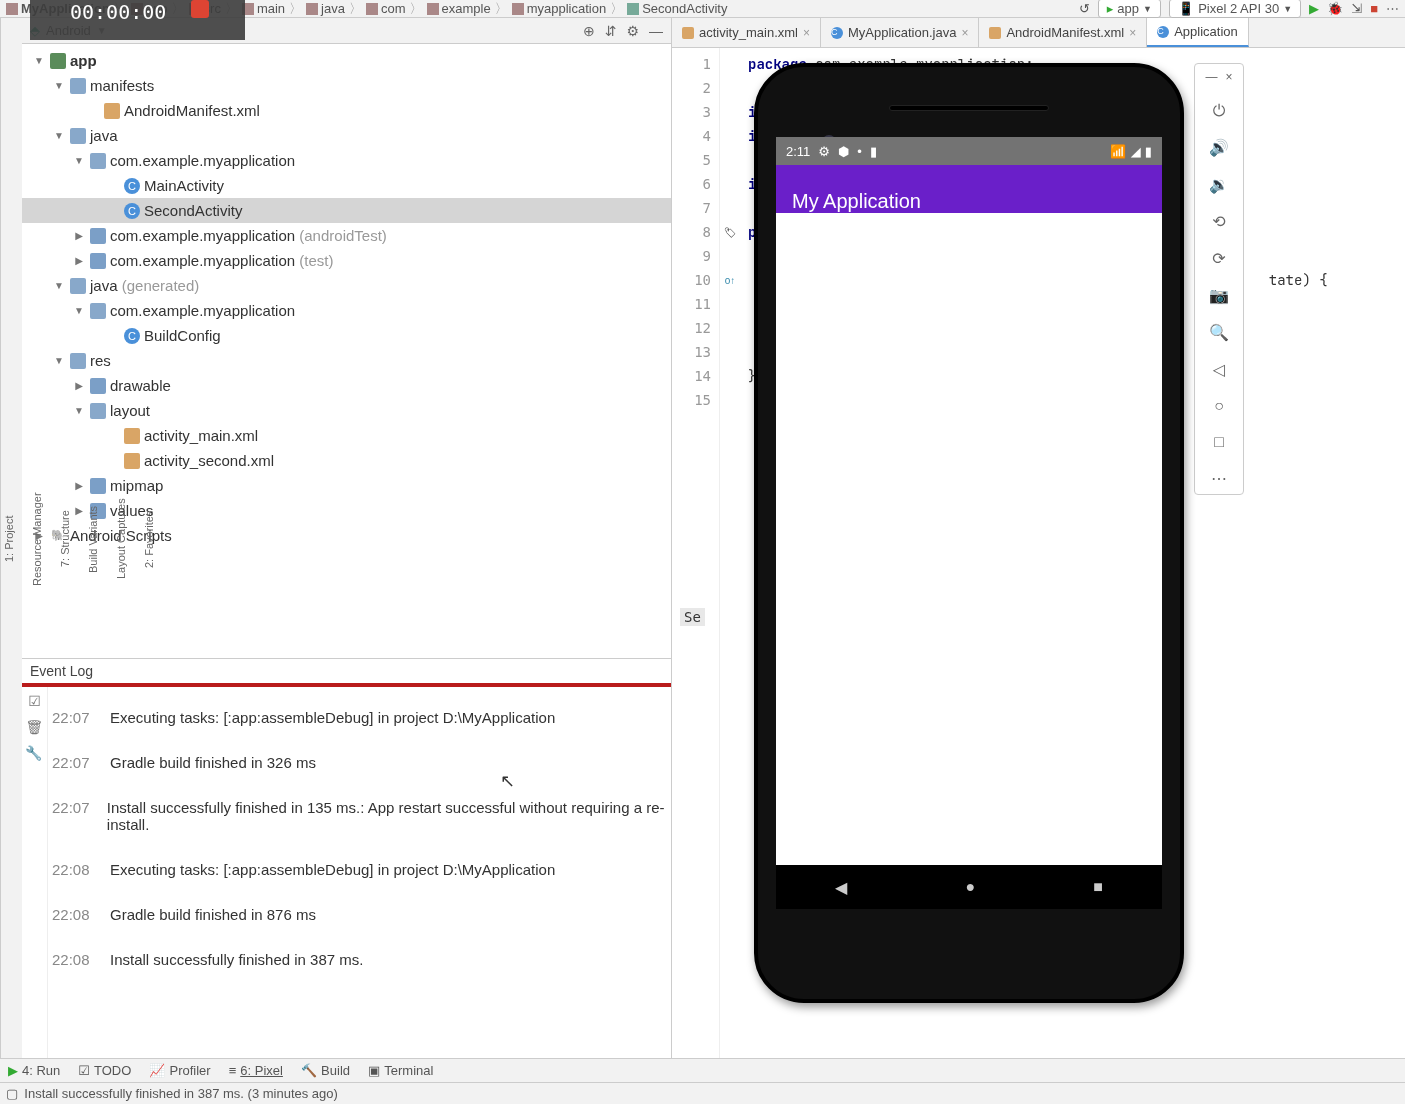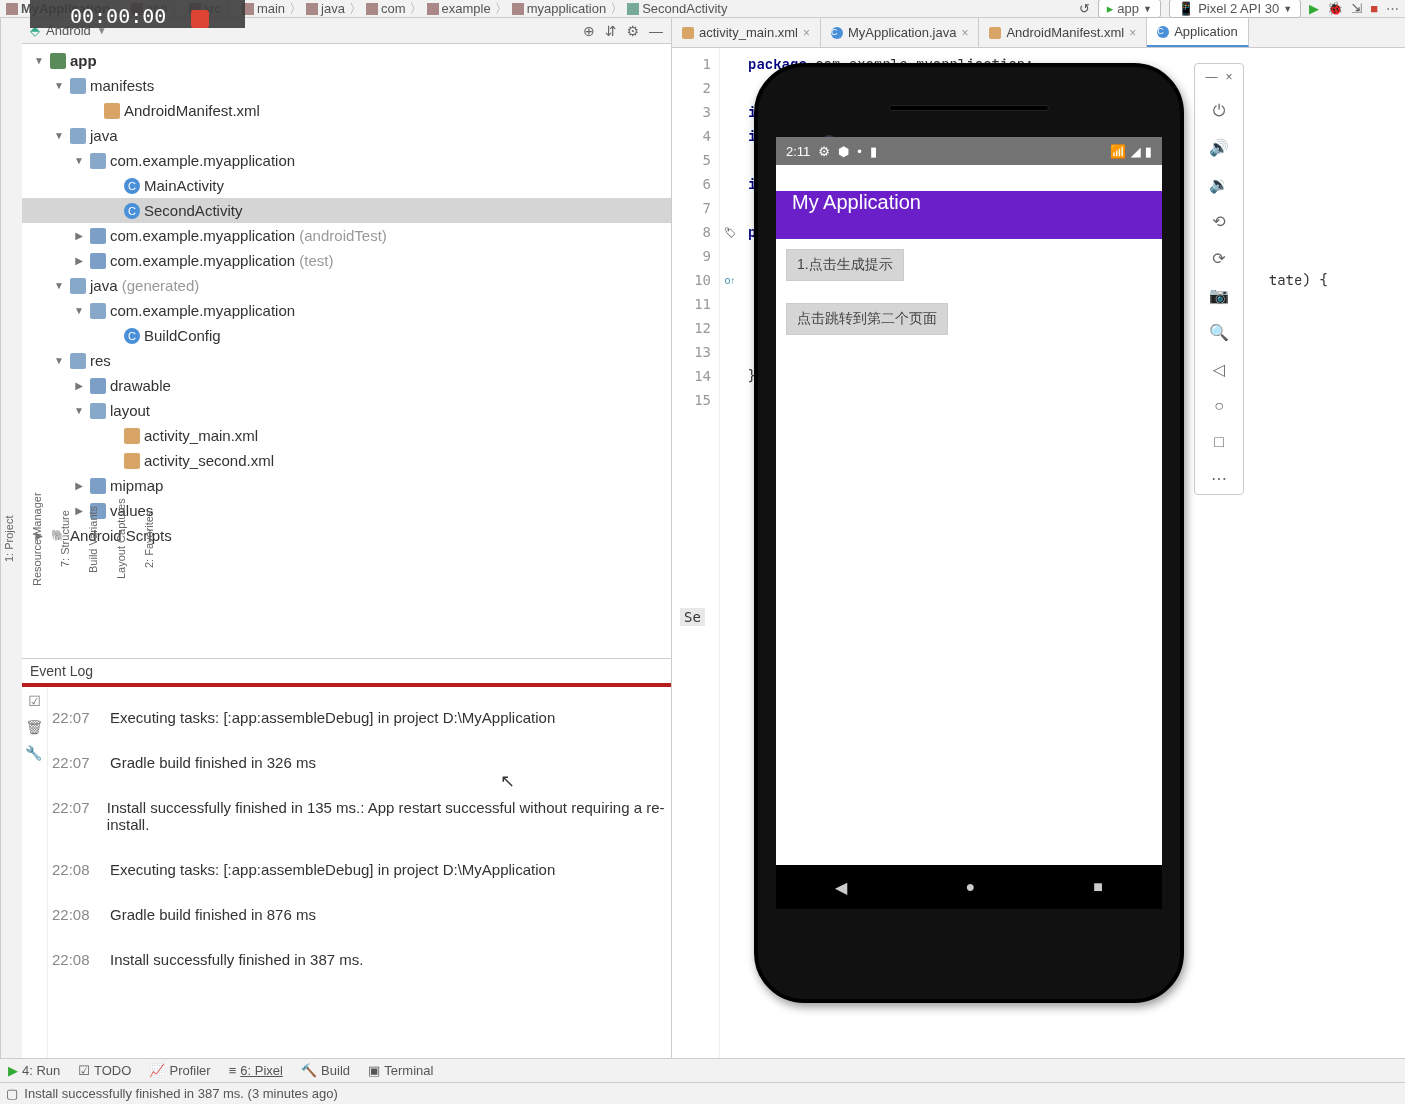--- a/index.html
+++ b/index.html
@@ -1,19 +1,19 @@
 <!DOCTYPE html>
 <html><head>
 <meta charset="utf-8">
 <style>
 * { box-sizing: border-box; margin: 0; padding: 0; }
 body { font-family: "Segoe UI", Arial, sans-serif; font-size: 13px; color: #333; background: #f2f2f2; overflow: hidden; width: 1405px; height: 1104px; position: relative; }
 
 
-.rec-overlay { position: absolute; top: 0; left: 30px; width: 215px; height: 28px; background: rgba(60,60,60,0.9); color: #fff; display: flex; align-items: flex-end; padding: 0 10px; z-index: 100; }
+.rec-overlay { position: absolute; top: 0; left: 30px; width: 215px; height: 40px; background: rgba(60,60,60,0.9); color: #fff; display: flex; align-items: flex-start; padding: 0 10px; z-index: 100; }
 .rec-overlay .time { font-family: monospace; font-size: 20px; margin-left: 30px; }
 .rec-overlay .dot { width: 18px; height: 18px; background: #d43; margin-left: 25px; border-radius: 3px; }
 
 
 .breadcrumb { height: 18px; display: flex; align-items: center; padding: 0 6px; gap: 4px; font-size: 13px; color: #555; border-bottom: 1px solid #ccc; background: #f2f2f2; }
 .breadcrumb .crumb { display: flex; align-items: center; gap: 3px; }
 .breadcrumb .sep { color: #999; }
 .breadcrumb .ico { width: 12px; height: 12px; display: inline-block; }
 .folder-ico { background: #a88; }
 .file-ico { background: #7a9; }
@@ -69,21 +69,21 @@
 .gutter-marks .mark { height: 24px; display:flex; align-items:center; justify-content:center; font-size:10px; }
 .code { flex: 1; padding: 4px 8px; font-family: "JetBrains Mono", Consolas, monospace; font-size: 14px; line-height: 24px; white-space: pre; }
 .kw { color: #000080; font-weight: bold; }
 
 
 .emulator-wrap { position: absolute; left: 82px; top: 15px; z-index: 50; display: flex; gap: 10px; }
 .phone { width: 430px; height: 940px; background: #111; border-radius: 50px; border: 4px solid #000; box-shadow: 2px 4px 10px rgba(0,0,0,0.4); position: relative; padding: 70px 18px 90px; }
 .phone-screen { width: 100%; height: 100%; background: #fff; position: relative; overflow: hidden; }
 .status-bar { height: 28px; background: #737373; color: #fff; display: flex; align-items: center; padding: 0 10px; font-size: 13px; gap: 8px; }
 .status-bar .right { margin-left: auto; display: flex; gap: 4px; }
-.app-bar { height: 48px; background: #6a1fc9; color: #fff; display: flex; align-items: flex-start; padding: 0 16px; font-size: 20px; font-weight: 500; margin-top: 26px; }
+.app-bar { height: 48px; background: #6a1fc9; color: #fff; display: flex; align-items: flex-end; padding: 0 16px; font-size: 20px; font-weight: 500; }
 .app-body { padding: 10px; display: flex; flex-direction: column; gap: 22px; align-items: flex-start; }
 .app-btn { background: #d5d5d5; border: 1px solid #ccc; padding: 6px 10px; font-size: 14px; color: #444; }
 .nav-bar { position: absolute; bottom: 0; left: 0; right: 0; height: 44px; background: #000; display: flex; justify-content: space-around; align-items: center; color: #ccc; font-size: 16px; }
 .phone-speaker { position:absolute; top:38px; left:50%; transform:translateX(-50%); width:160px; height:6px; background:#000; border-radius:3px; border:1px solid #222;}
 .phone-cam { position:absolute; top:68px; left:64px; width:14px; height:14px; border-radius:50%; background:#223; border:2px solid #334;}
 .emu-toolbar { width: 50px; background: #fff; border: 1px solid #ccc; border-radius: 4px; display: flex; flex-direction: column; align-items: center; padding: 6px 0; gap: 18px; color: #666; align-self: flex-start; }
 .emu-toolbar .tbtn { font-size: 16px; cursor: pointer; }
 .emu-toolbar .top-row { display:flex; gap:8px; font-size:12px;}
 
 
@@ -405,24 +405,20 @@
               <span>▮</span>
               <div class="right">
                 <span>📶</span>
                 <span>◢</span>
                 <span>▮</span>
               </div>
             </div>
             <div class="app-bar">
               <span>My Application</span>
             </div>
-            <div class="app-body">
-              <button class="app-btn">1.点击生成提示</button>
-              <button class="app-btn">点击跳转到第二个页面</button>
-            </div>
             <div class="nav-bar">
               <span>◀</span>
               <span>●</span>
               <span>■</span>
             </div>
           </div>
         </div>
         <div class="emu-toolbar">
           <div class="top-row">
               <span>—</span>

